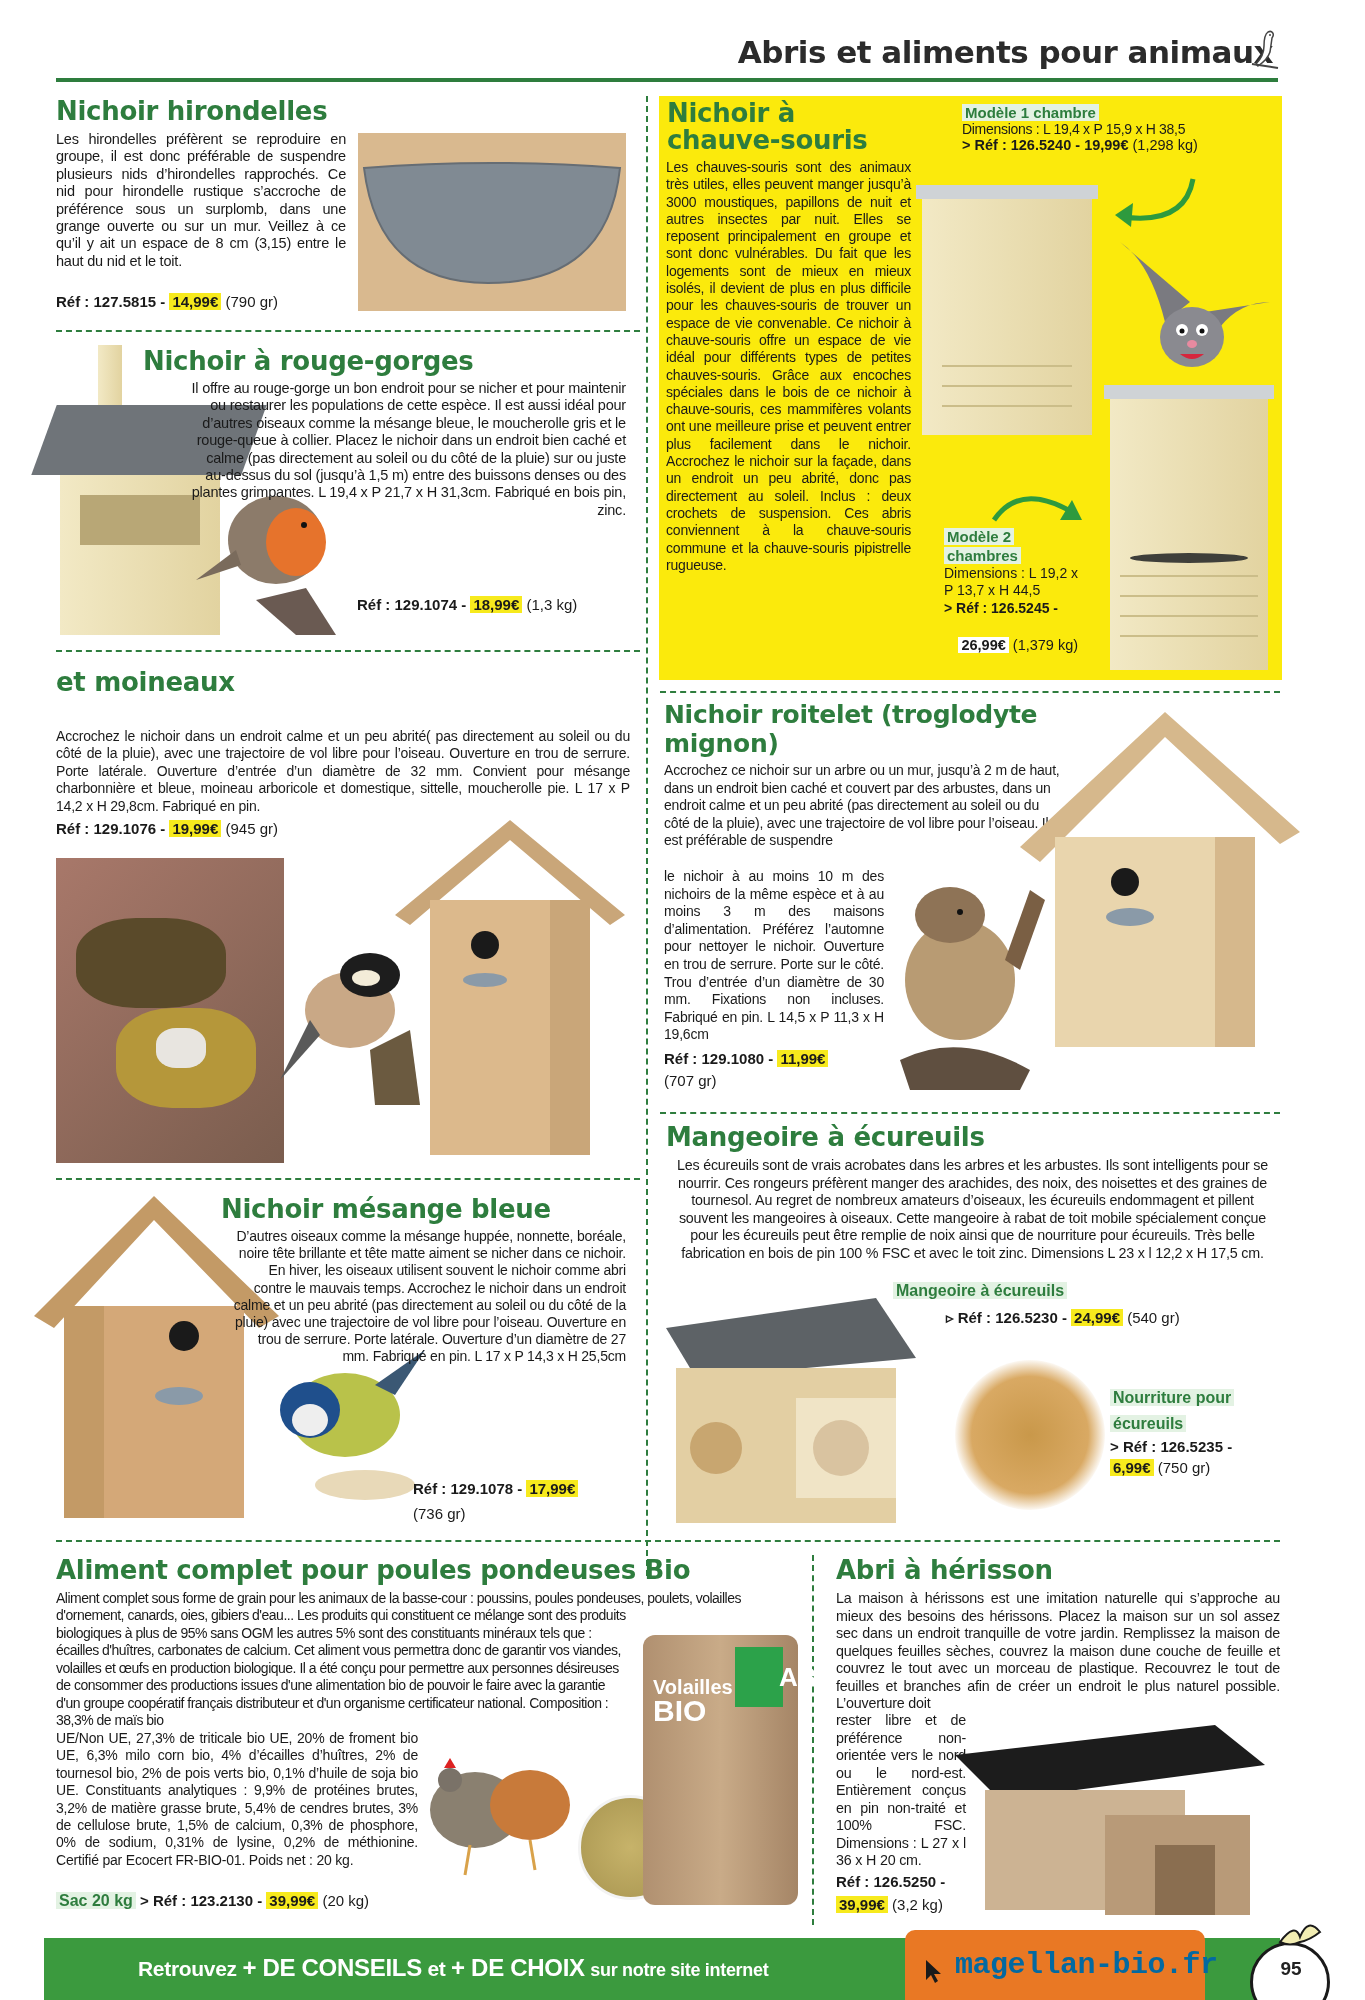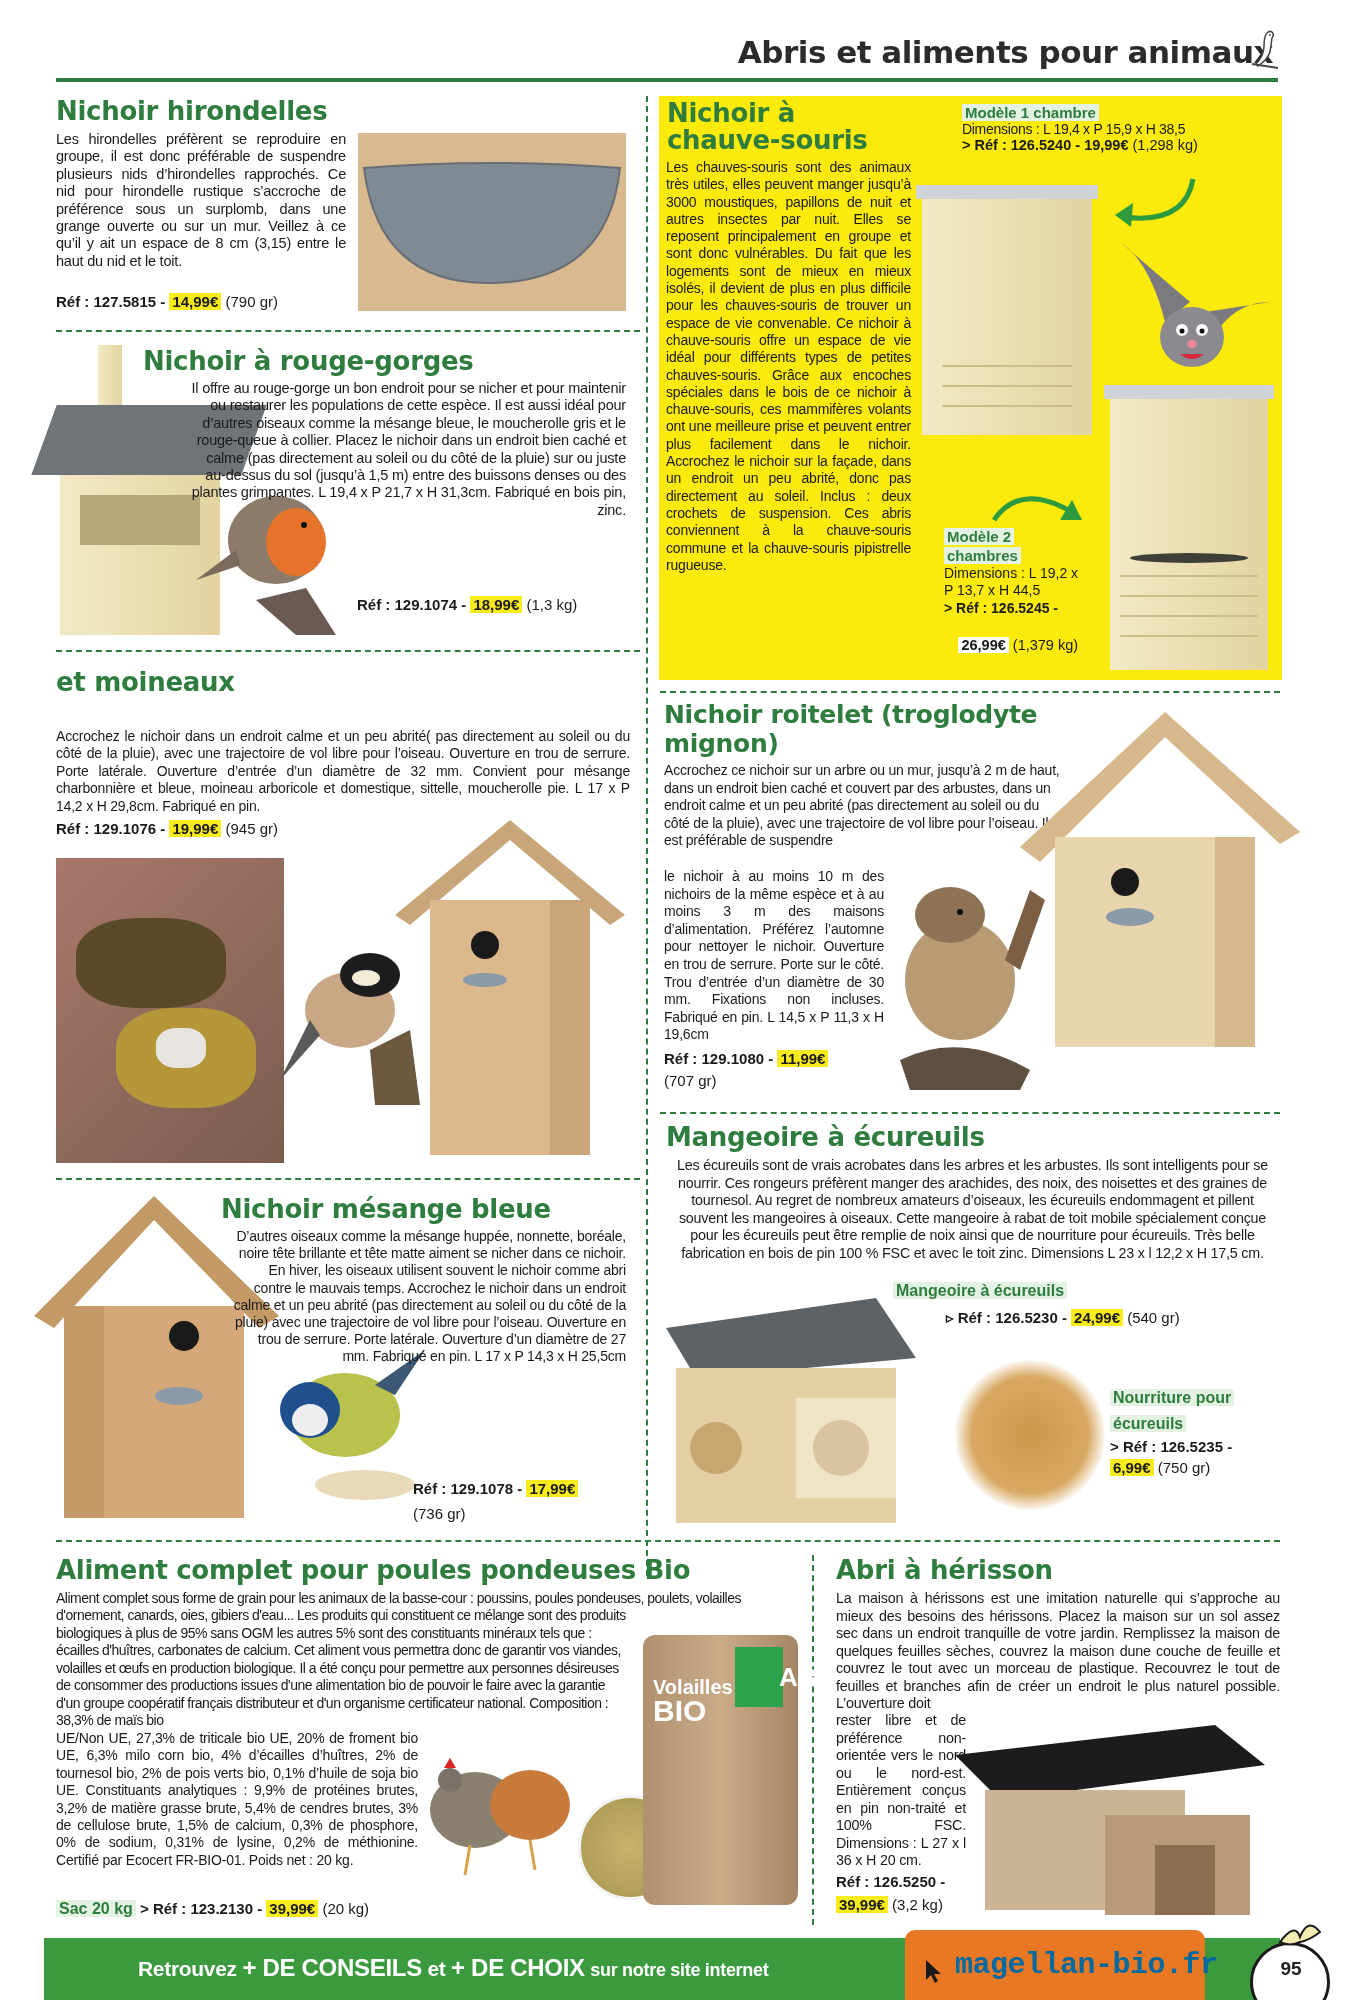--- a/index.html
+++ b/index.html
@@ -273,21 +273,21 @@
     <span class="weight">(750 gr)</span>
   </div>
 </div>
 
 <div class="dash-h" style="left:56px;top:1540px;width:1224px;"></div>
 <div class="dash-v" style="left:812px;top:1555px;height:370px;"></div>
 <div class="abs green-title" style="left:56px;top:1557px;font-size:26px;">Aliment complet pour poules pondeuses Bio</div>
 <div class="abs body-txt" style="left:56px;top:1590px;width:742px;font-size:14px;line-height:17.4px;letter-spacing:-0.5px;">Aliment complet sous forme de grain pour les animaux de la basse-cour : poussins, poules pondeuses, poulets, volailles d'ornement, canards, oies, gibiers d'eau... Les produits qui constituent ce mélange sont des produits</div>
 <div class="abs body-txt" style="left:56px;top:1625px;width:572px;font-size:14px;line-height:17.4px;letter-spacing:-0.5px;">biologiques à plus de 95% sans OGM les autres 5% sont des constituants minéraux tels que : écailles d'huîtres, carbonates de calcium.  Cet aliment vous permettra donc de garantir vos viandes, volailles et œufs en production biologique. Il a été conçu pour permettre aux personnes désireuses de consommer des productions issues d'une alimentation bio de pouvoir le faire avec la garantie d'un groupe coopératif français distributeur et d'un organisme certificateur national. Composition : 38,3% de maïs bio</div>
 <div class="abs body-txt just" style="left:56px;top:1730px;width:362px;font-size:14px;line-height:17.4px;">UE/Non UE, 27,3% de triticale bio UE, 20% de froment bio UE, 6,3% milo corn bio, 4% d’écailles d’huîtres, 2% de tournesol bio, 2% de pois verts bio, 0,1% d’huile de soja bio UE. Constituants analytiques : 9,9% de protéines brutes, 3,2% de matière grasse brute, 5,4% de cendres brutes, 3% de cellulose brute, 1,5% de calcium, 0,3% de phosphore, 0% de sodium, 0,31% de lysine, 0,2% de méthionine. Certifié par Ecocert FR-BIO-01.  Poids net : 20 kg.</div>
-<div class="abs ref" style="left:56px;top:1892px;margin-top:8px;">
+<div class="abs ref" style="left:56px;top:1892px;">
   <span class="subhl" style="font-size:16px;">Sac 20 kg</span>
   <span>&gt; Réf : 123.2130 -</span>
   <span class="price">39,99€</span>
   <span class="weight">(20 kg)</span>
 </div>
 <div class="ph" style="left:420px;top:1740px;width:160px;height:140px;">
   <svg width="160" height="140" viewBox="0 0 160 140">
     <ellipse cx="55" cy="70" rx="45" ry="38" fill="#8a8070"></ellipse>
     <ellipse cx="110" cy="65" rx="40" ry="35" fill="#c87a3a"></ellipse>
     <circle cx="30" cy="40" r="12" fill="#7a7268"></circle>

